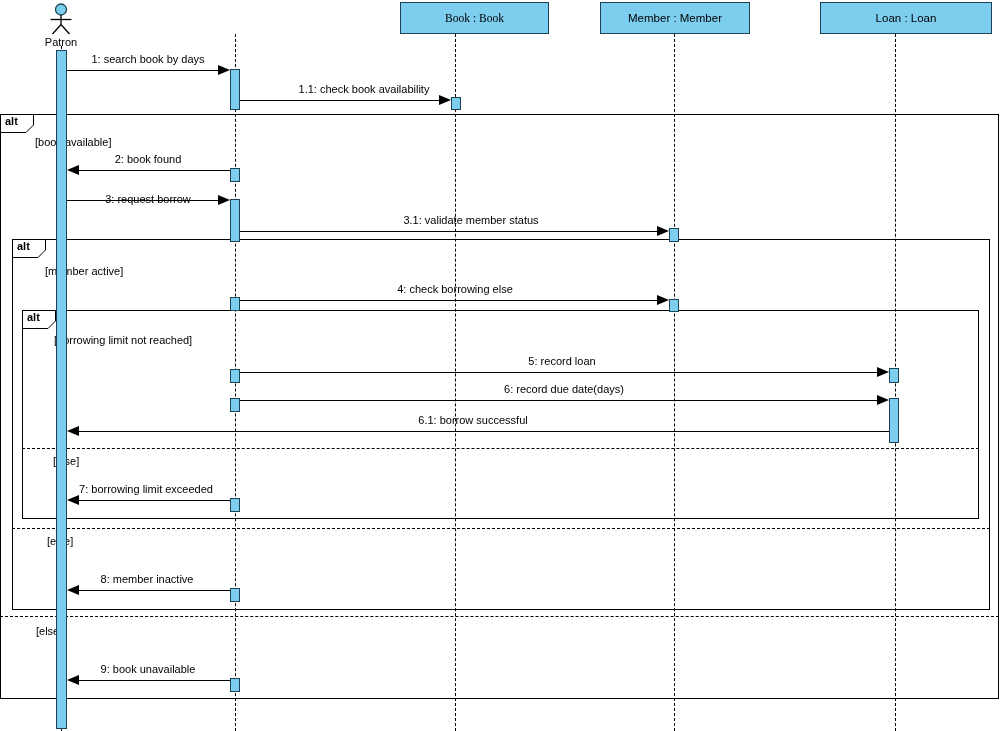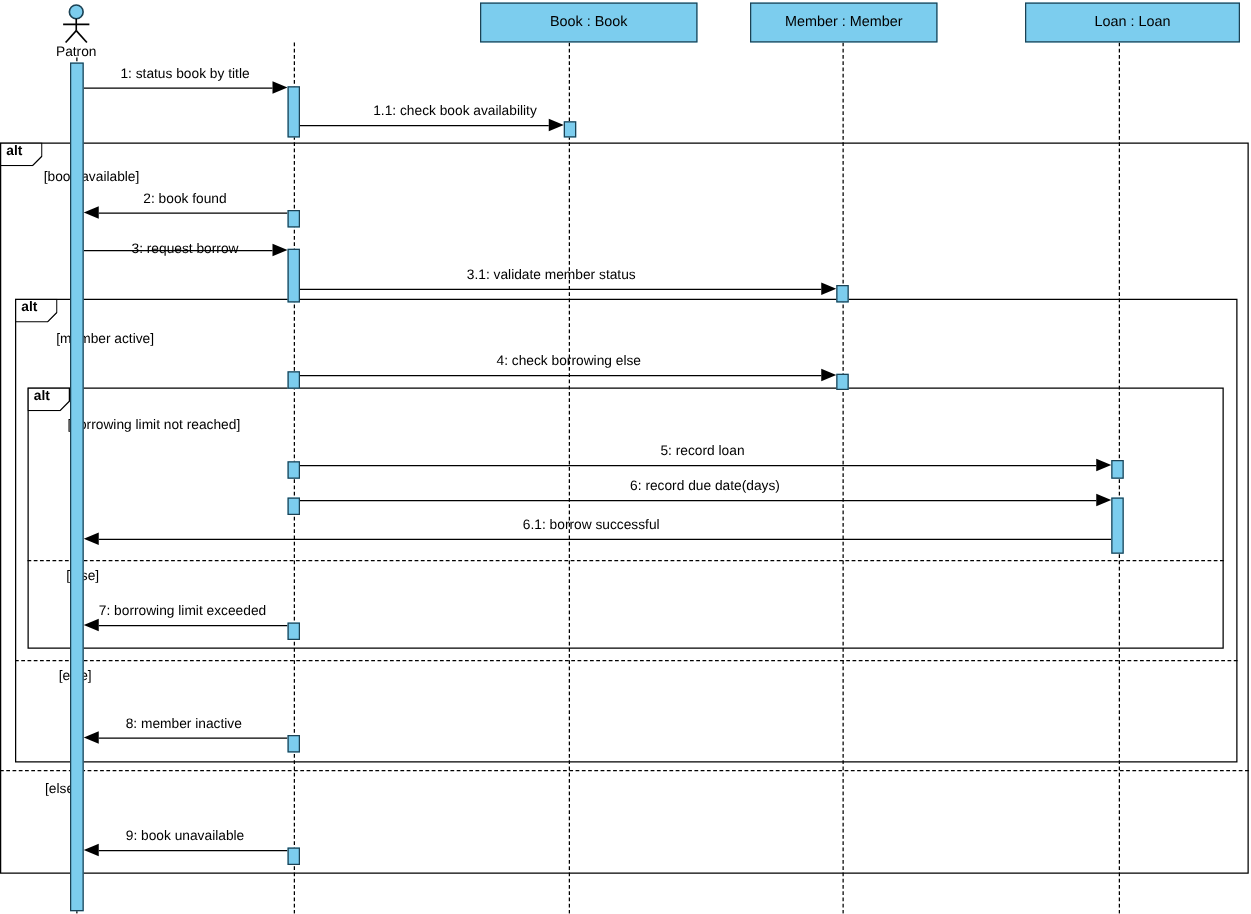--- a/index.html
+++ b/index.html
@@ -51,21 +51,21 @@
 
   <svg class="abs" style="left:44px;top:2px;z-index:2;" width="34" height="34" viewBox="0 0 34 34">
     <circle cx="17" cy="7.5" r="5.5" fill="var(--shape-fill)" stroke="var(--shape-border)" stroke-width="1.3"></circle>
     <line x1="17" y1="13" x2="17" y2="22.5" stroke="#000" stroke-width="1.3"></line>
     <line x1="6.5" y1="17.5" x2="27.5" y2="17.5" stroke="#000" stroke-width="1.3"></line>
     <line x1="17" y1="22.5" x2="8.5" y2="32" stroke="#000" stroke-width="1.3"></line>
     <line x1="17" y1="22.5" x2="25.5" y2="32" stroke="#000" stroke-width="1.3"></line>
   </svg>
   <div class="actor-label" style="left:61px;top:36px;">Patron</div>
 
-  <div class="part" style="left:384px;top:2px;width:174px;">
+  <div class="part" style="left:400px;top:2px;width:149px;font-family:Liberation Serif, serif;">
     <span>Book : Book</span>
   </div>
   <div class="part" style="left:600px;top:2px;width:150px;">
     <span>Member : Member</span>
   </div>
   <div class="part" style="left:820px;top:2px;width:172px;">
     <span>Loan : Loan</span>
   </div>
 
   <div class="frame" style="left:0px;top:114px;width:999px;height:585px;"></div>
@@ -94,37 +94,37 @@
     <span class="op">alt</span>
   </div>
 
   <div class="guard" style="left:35px;top:136px;">[book available]</div>
   <div class="guard" style="left:45px;top:265px;">[member active]</div>
   <div class="guard" style="left:54px;top:334px;">[borrowing limit not reached]</div>
   <div class="guard" style="left:53px;top:455px;">[else]</div>
   <div class="guard" style="left:47px;top:535px;">[else]</div>
   <div class="guard" style="left:36px;top:625px;">[else]</div>
 
-  <div class="mlabel" style="left:148px;top:53px;">1: status book by title</div>
+  <div class="mlabel" style="left:148px;top:53px;">1: search book by days</div>
   <div class="mline" style="left:67px;top:70px;width:151px;"></div>
   <div class="head-r" style="left:218px;top:65px;"></div>
 
   <div class="mlabel" style="left:364px;top:83px;text-align:center;">1.1: check book availability</div>
   <div class="mline" style="left:240px;top:100px;width:199px;"></div>
   <div class="head-r" style="left:439px;top:95px;"></div>
 
   <div class="mlabel" style="left:148px;top:153px;">2: book found</div>
   <div class="mline" style="left:79px;top:170px;width:151px;"></div>
   <div class="head-l" style="left:67px;top:165px;"></div>
 
   <div class="mlabel" style="left:148px;top:193px;">3: request borrow</div>
   <div class="mline" style="left:67px;top:200px;width:151px;"></div>
   <div class="head-r" style="left:218px;top:195px;"></div>
 
-  <div class="mlabel" style="left:441px;top:214px;">3.1: validate member status</div>
+  <div class="mlabel" style="left:471px;top:214px;">3.1: validate member status</div>
   <div class="mline" style="left:240px;top:231px;width:417px;"></div>
   <div class="head-r" style="left:657px;top:226px;"></div>
 
   <div class="mlabel" style="left:455px;top:283px;">4: check borrowing else</div>
   <div class="mline" style="left:240px;top:300px;width:417px;"></div>
   <div class="head-r" style="left:657px;top:295px;"></div>
 
   <div class="mlabel" style="left:562px;top:355px;">5: record loan</div>
   <div class="mline" style="left:240px;top:372px;width:637px;"></div>
   <div class="head-r" style="left:877px;top:367px;"></div>

